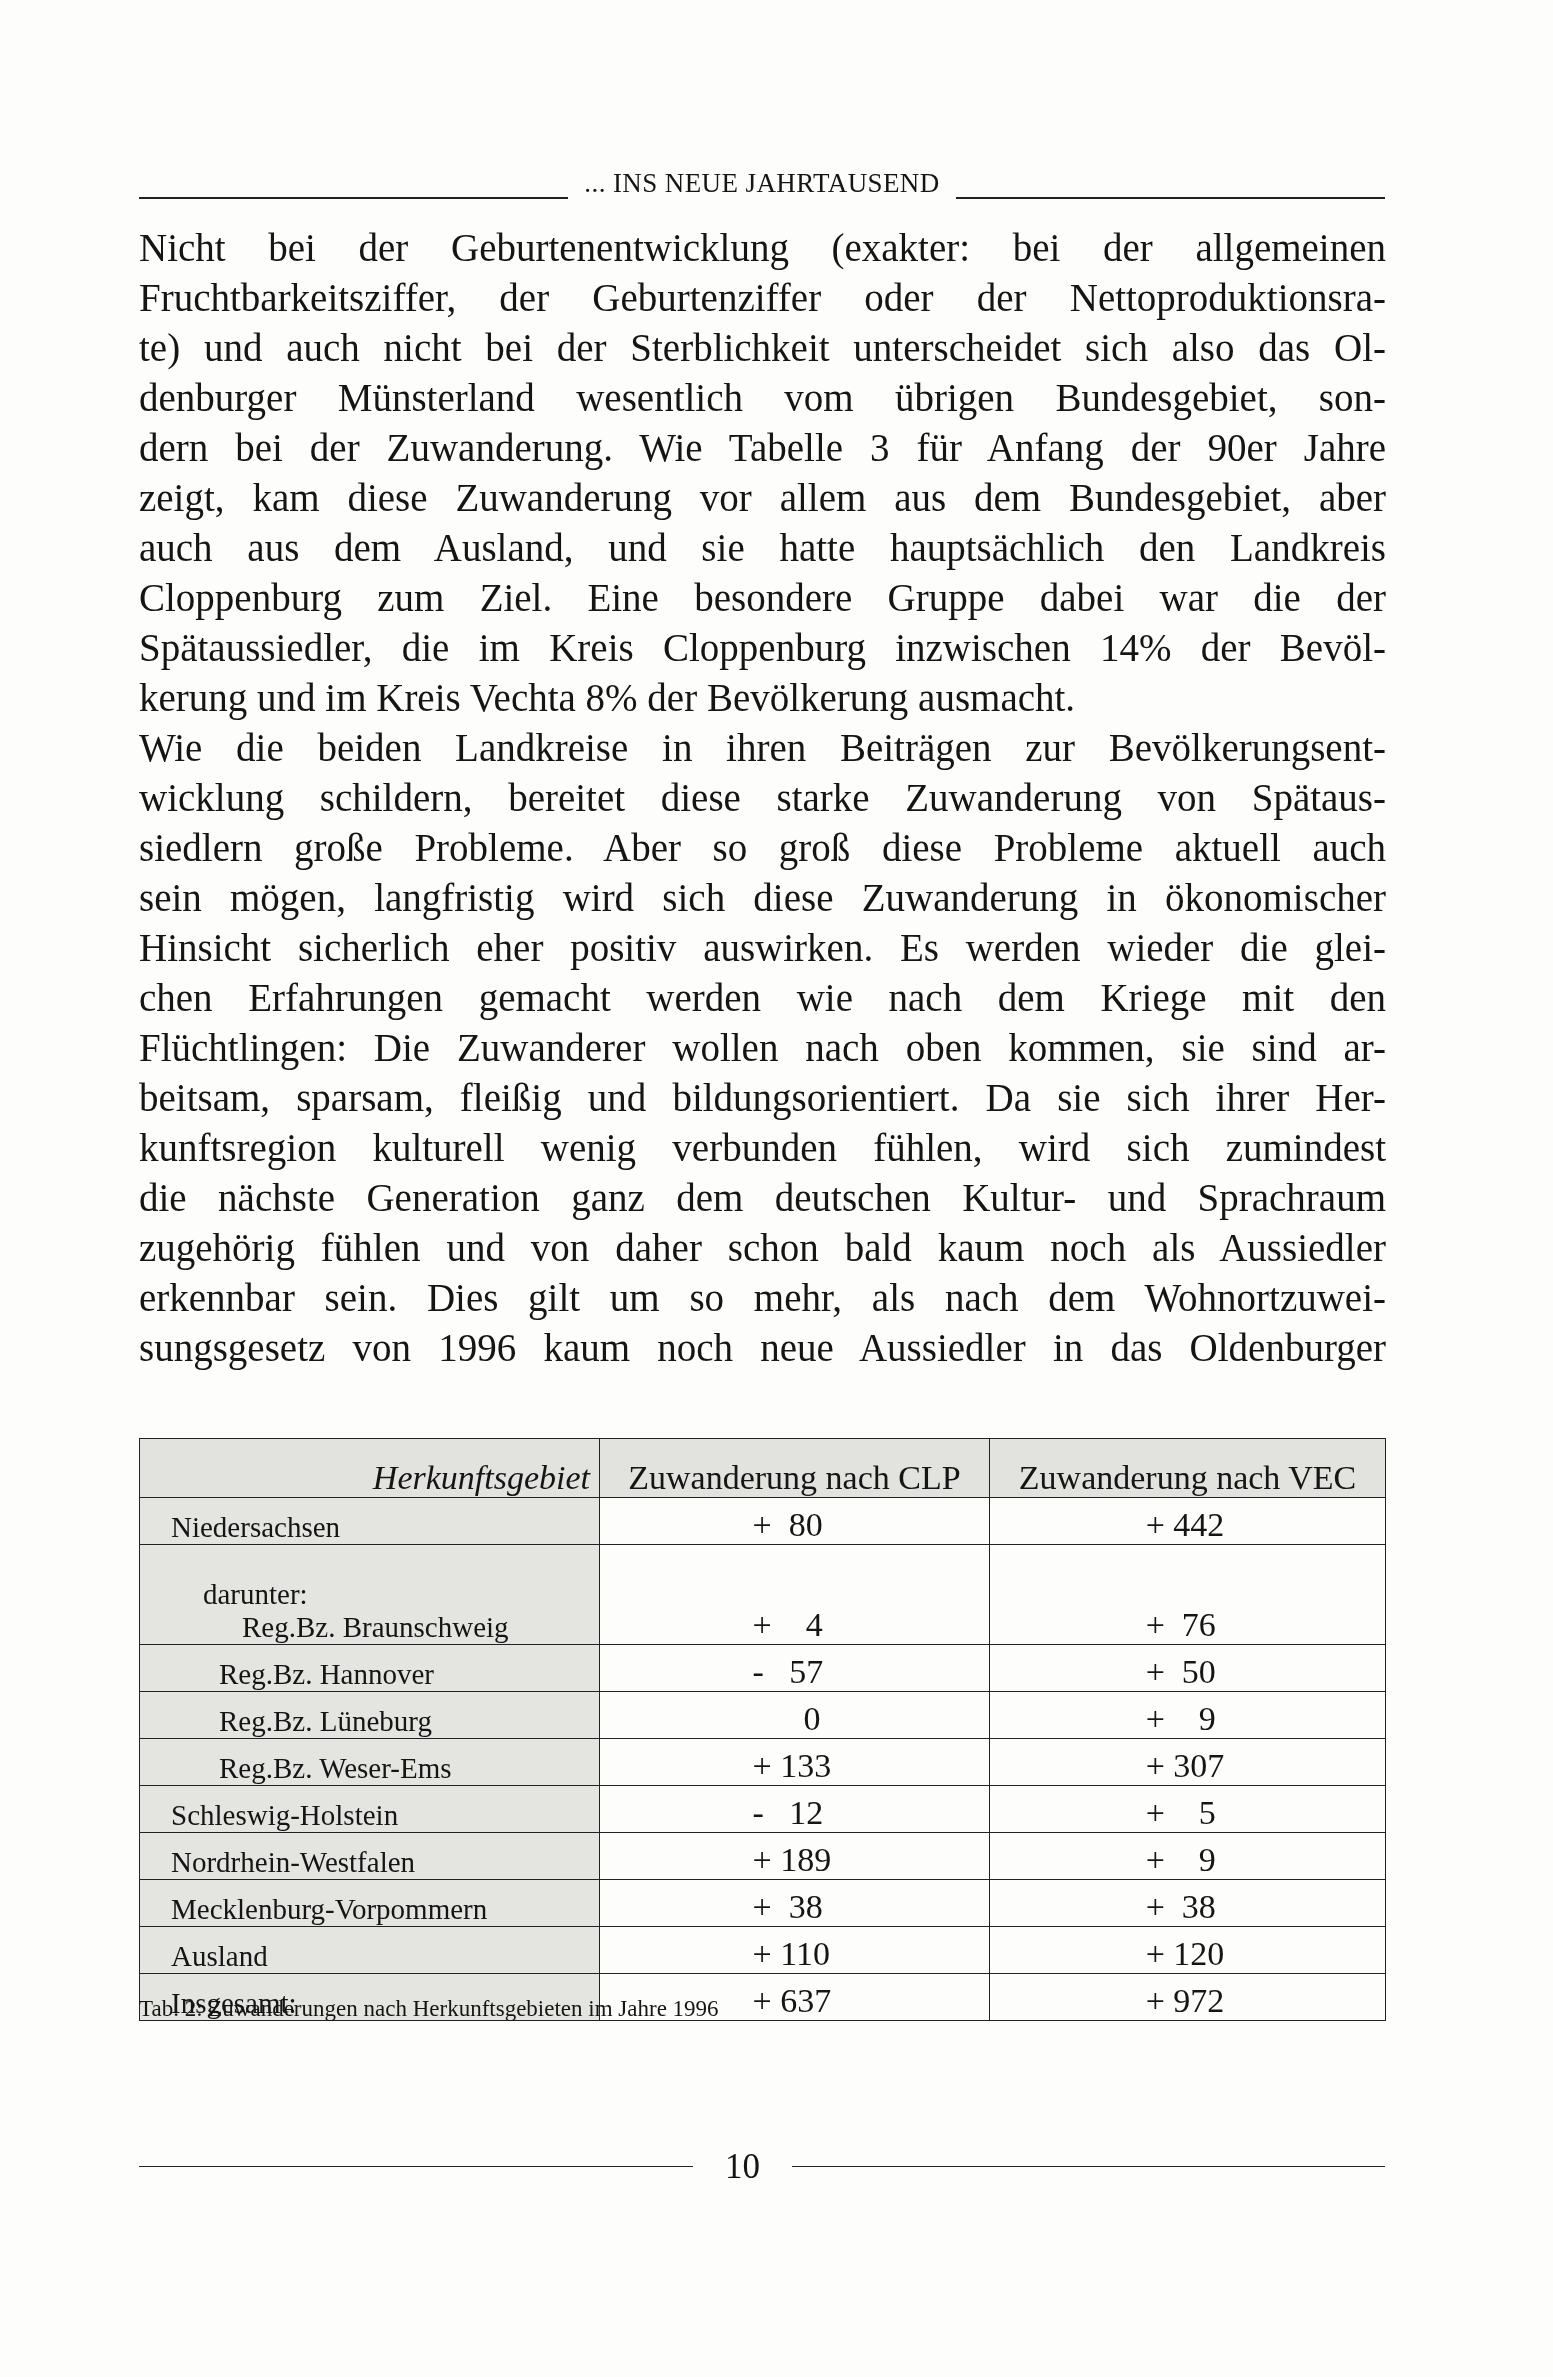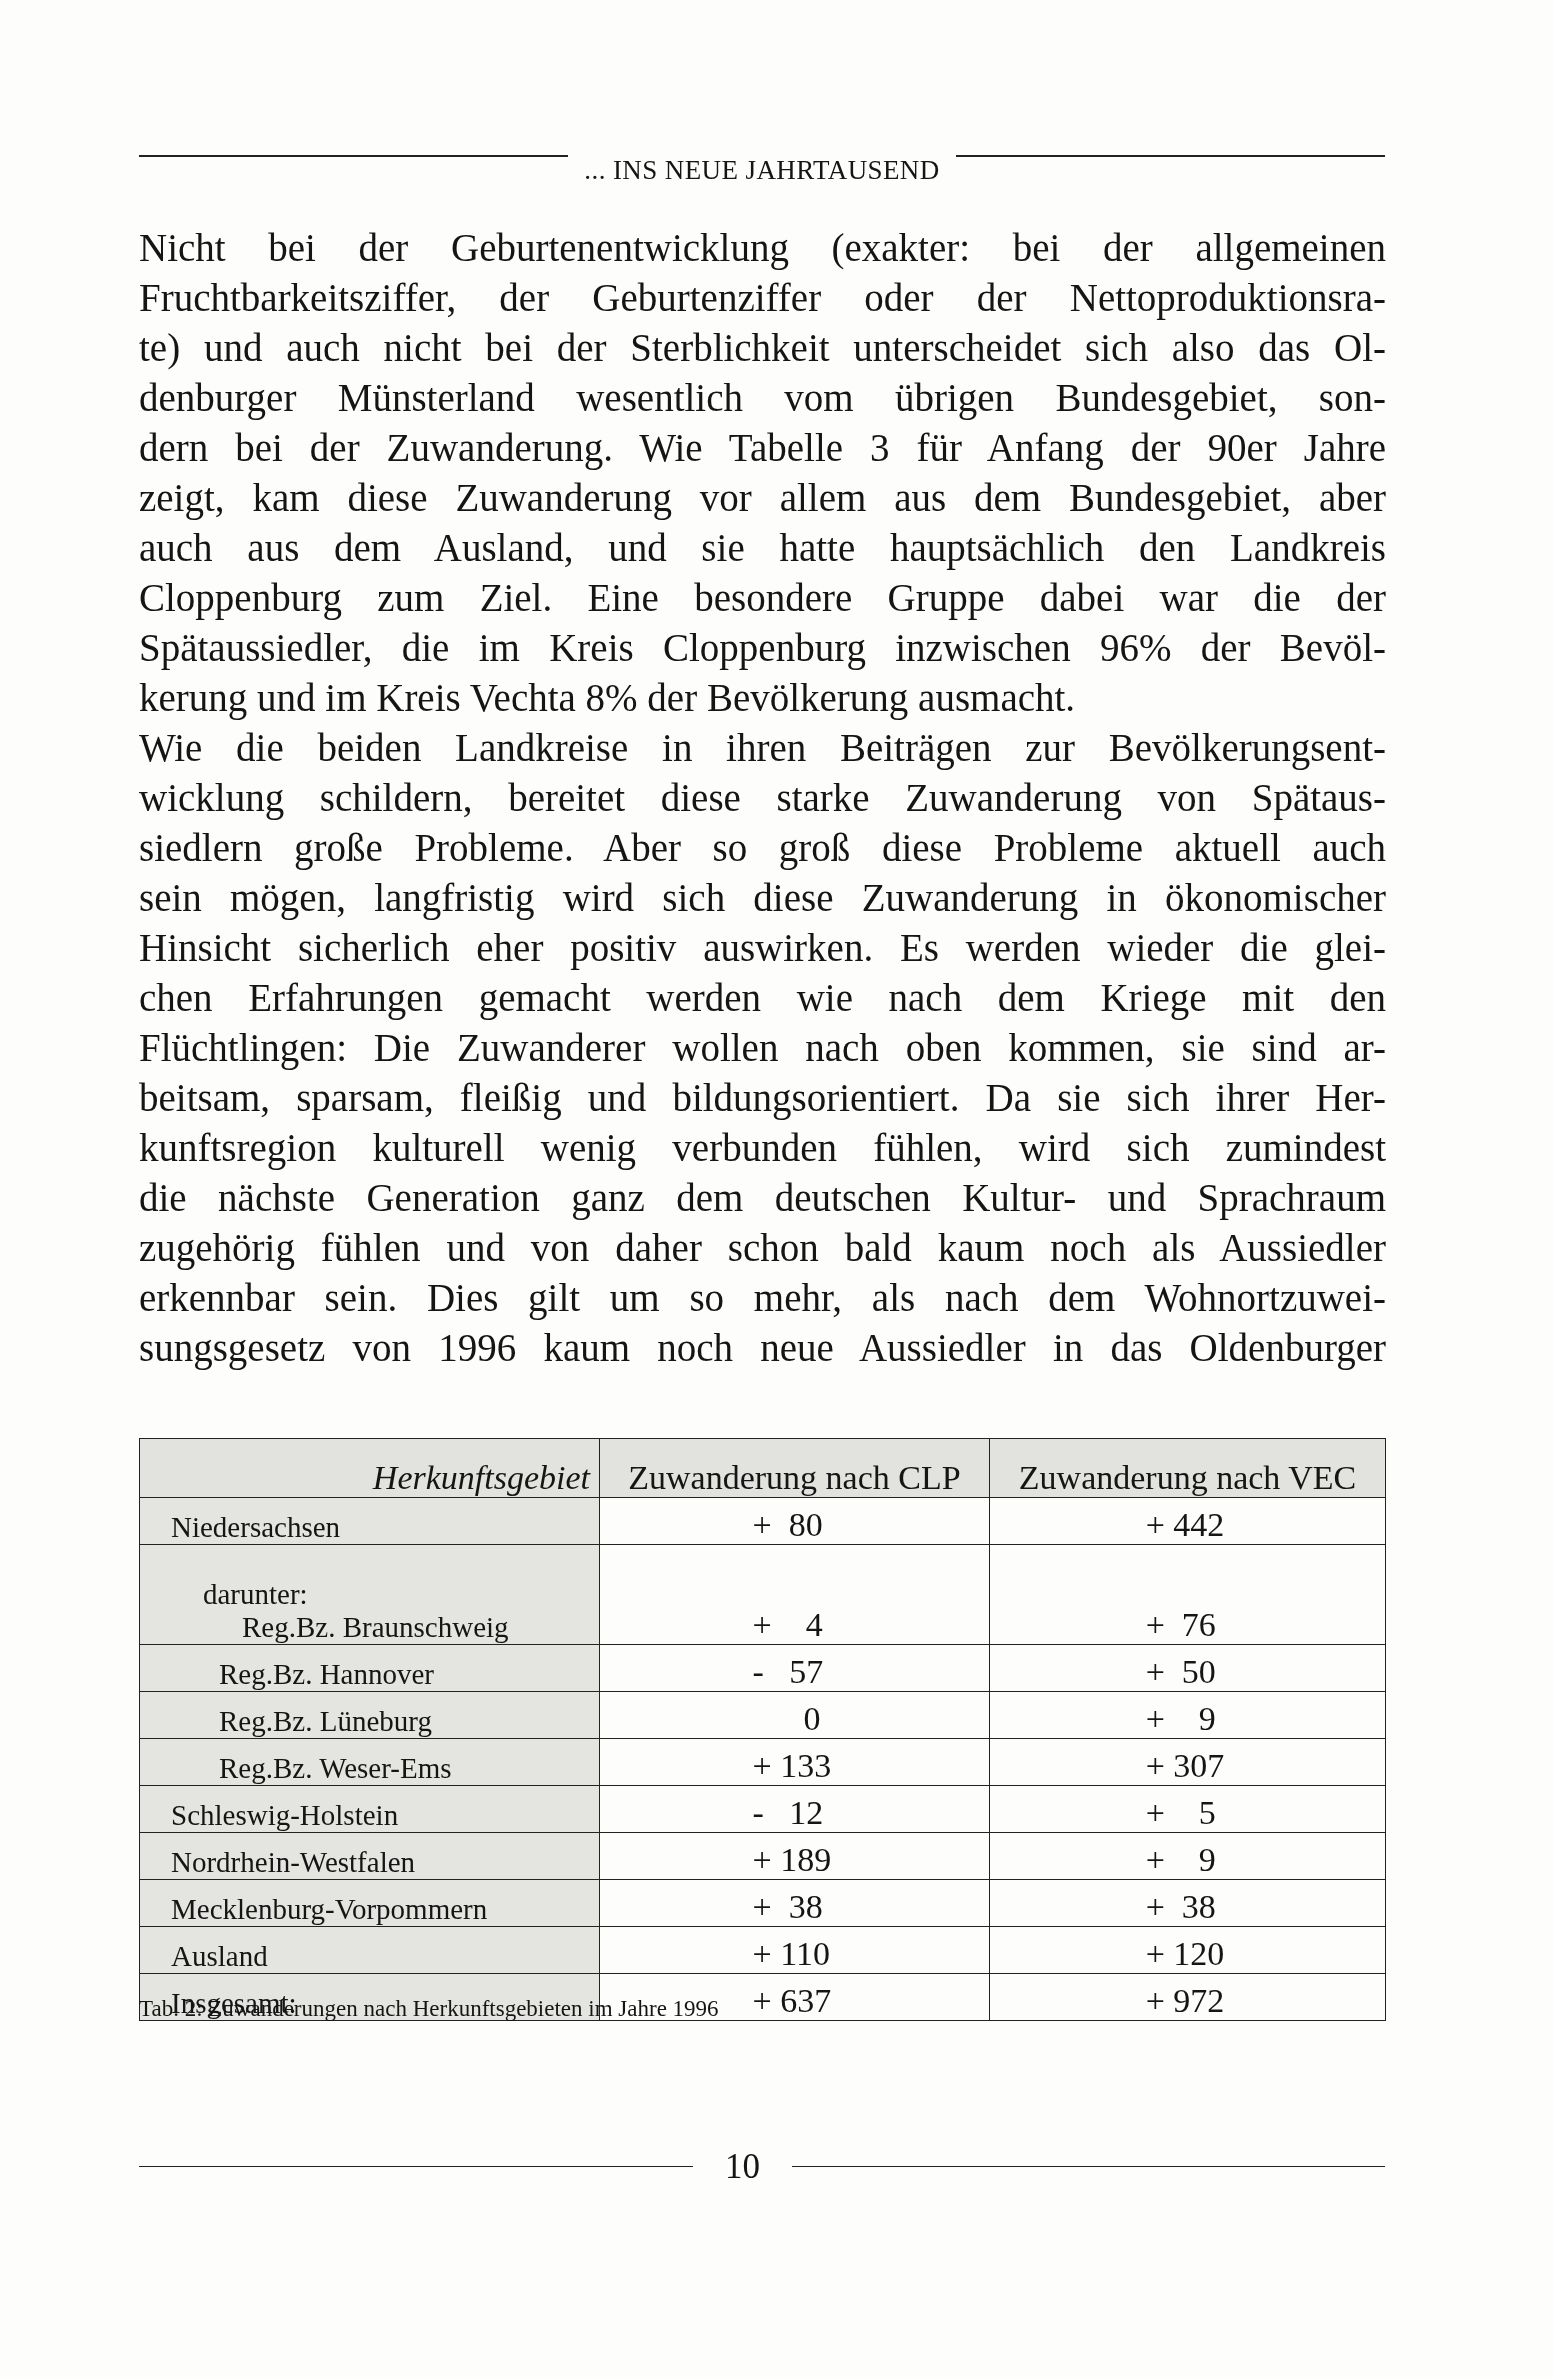--- a/index.html
+++ b/index.html
@@ -6,21 +6,21 @@
   body {
     width: 1553px; height: 2377px;
     background: #fdfdfb;
     position: relative;
     font-family: "Liberation Serif", "DejaVu Serif", serif;
     color: #151515;
     overflow: hidden;
   }
   .running-head {
     position: absolute; left: 139px; top: 155px; width: 1246px; height: 44px;
-    display: flex; align-items: flex-start;
+    display: flex; align-items: flex-end;
   }
   .running-head .rule { flex: 1; height: 1.8px; background: #222; }
   .running-head .title {
     font-size: 27px; letter-spacing: 0.4px; padding: 0 16px; white-space: nowrap;
   }
   .body-text {
     position: absolute; left: 139px; top: 223px; width: 1247px;
     font-size: 39px; line-height: 50px;
     text-align: justify;
   }
@@ -80,21 +80,21 @@
 <div class="body-text">
   <p>
     <span class="line">Nicht bei der Geburtenentwicklung (exakter: bei der allgemeinen</span>
     <span class="line">Fruchtbarkeitsziffer, der Geburtenziffer oder der Nettoproduktionsra-</span>
     <span class="line">te) und auch nicht bei der Sterblichkeit unterscheidet sich also das Ol-</span>
     <span class="line">denburger Münsterland wesentlich vom übrigen Bundesgebiet, son-</span>
     <span class="line">dern bei der Zuwanderung. Wie Tabelle 3 für Anfang der 90er Jahre</span>
     <span class="line">zeigt, kam diese Zuwanderung vor allem aus dem Bundesgebiet, aber</span>
     <span class="line">auch aus dem Ausland, und sie hatte hauptsächlich den Landkreis</span>
     <span class="line">Cloppenburg zum Ziel. Eine besondere Gruppe dabei war die der</span>
-    <span class="line">Spätaussiedler, die im Kreis Cloppenburg inzwischen 96% der Bevöl-</span>
+    <span class="line">Spätaussiedler, die im Kreis Cloppenburg inzwischen 14% der Bevöl-</span>
     <span class="line last">kerung und im Kreis Vechta 8% der Bevölkerung ausmacht.</span>
   </p>
   <p>
     <span class="line">Wie die beiden Landkreise in ihren Beiträgen zur Bevölkerungsent-</span>
     <span class="line">wicklung schildern, bereitet diese starke Zuwanderung von Spätaus-</span>
     <span class="line">siedlern große Probleme. Aber so groß diese Probleme aktuell auch</span>
     <span class="line">sein mögen, langfristig wird sich diese Zuwanderung in ökonomischer</span>
     <span class="line">Hinsicht sicherlich eher positiv auswirken. Es werden wieder die glei-</span>
     <span class="line">chen Erfahrungen gemacht werden wie nach dem Kriege mit den</span>
     <span class="line">Flüchtlingen: Die Zuwanderer wollen nach oben kommen, sie sind ar-</span>

